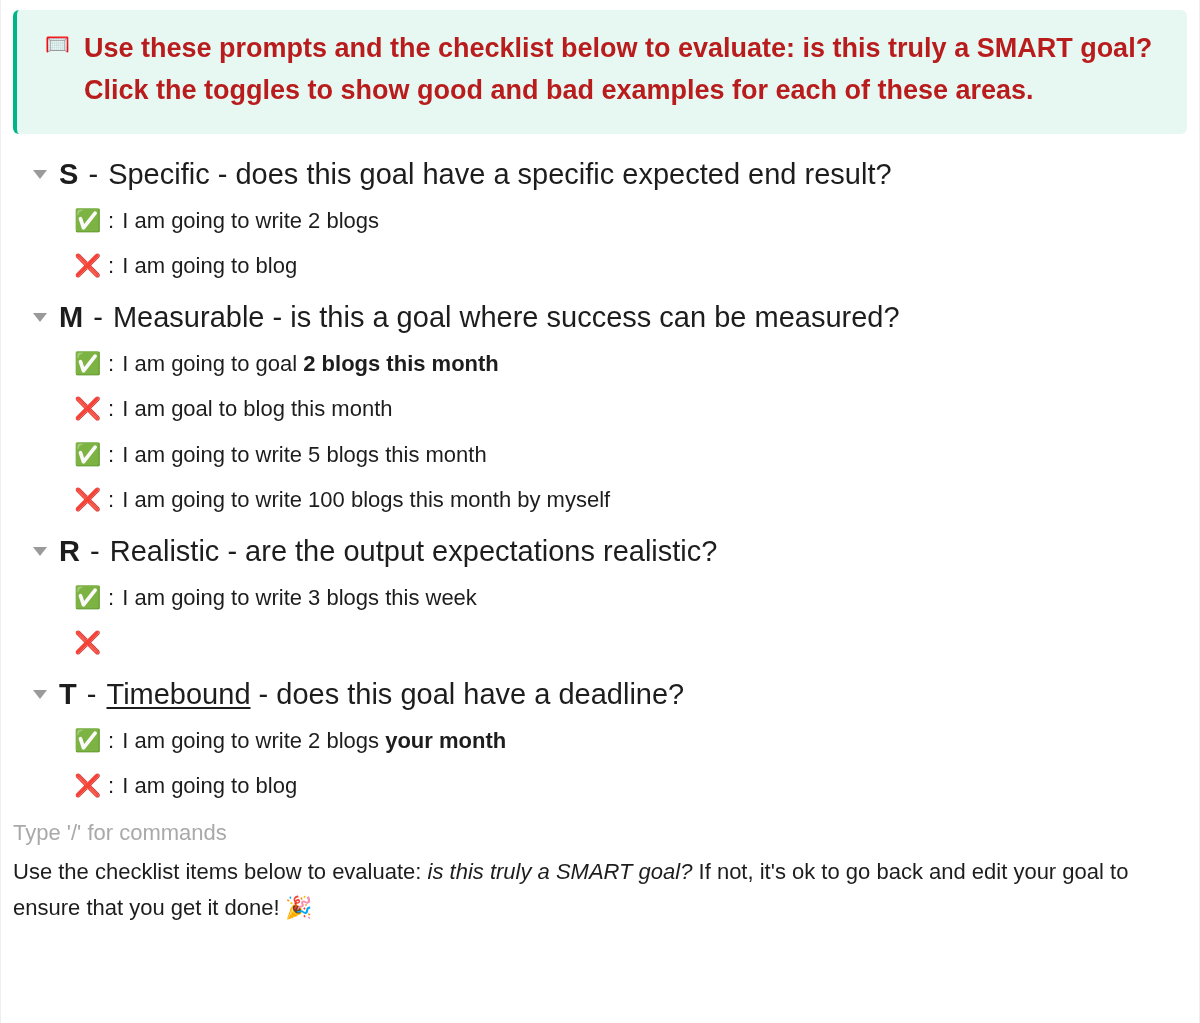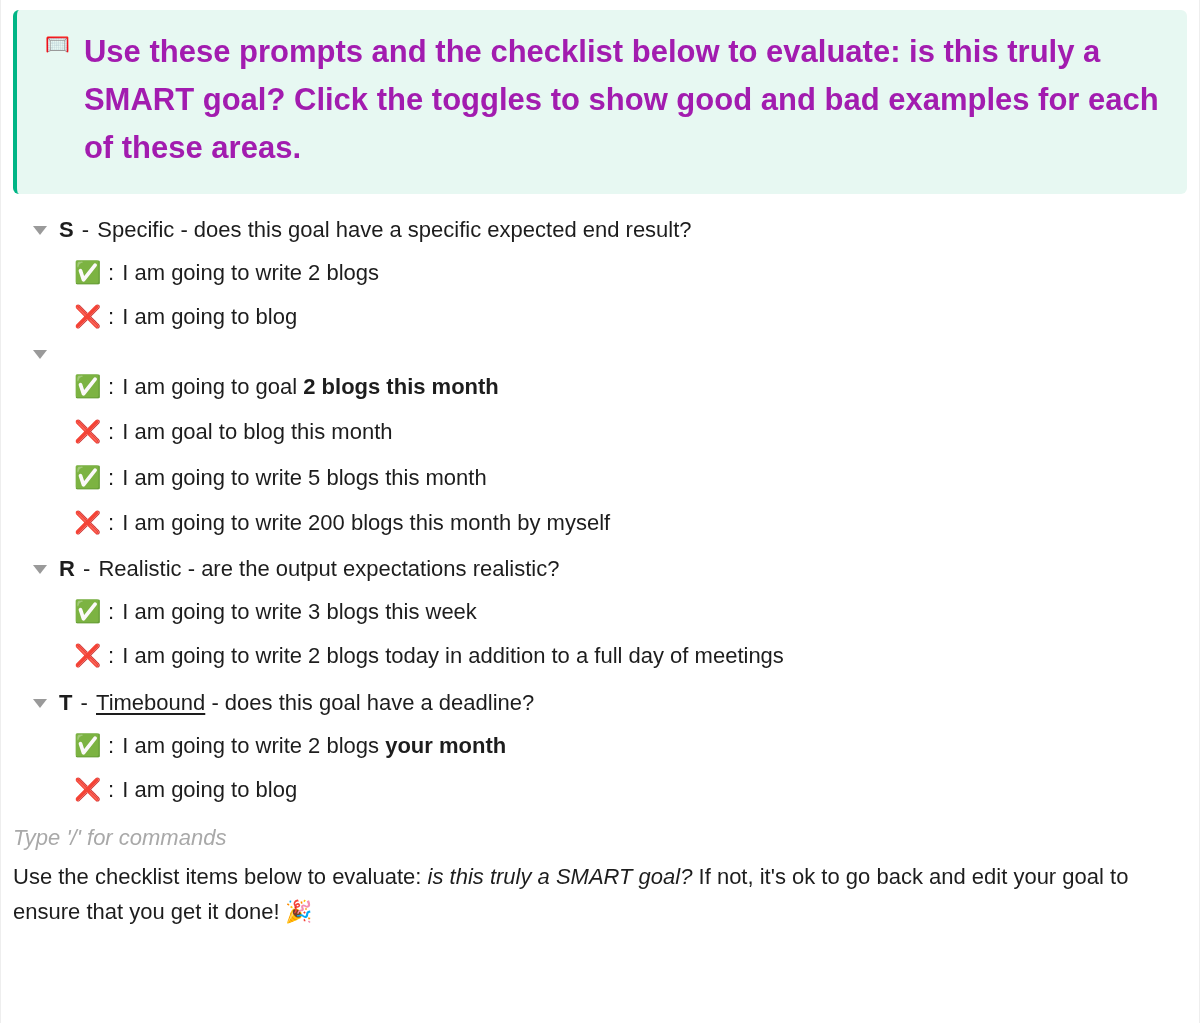--- a/index.html
+++ b/index.html
@@ -22,40 +22,40 @@
     border-radius: 6px;
     padding: 18px 28px 22px 28px;
     margin-bottom: 14px;
   }
   .callout-line {
     display: flex;
     align-items: flex-start;
     gap: 14px;
   }
   .callout-text {
-    font-size: 31px;
+    font-size: 27px;
     font-weight: 700;
     line-height: 1.55;
-    color: #a21caf;
+    color: #b91c1c;
   }
   .callout-icon {
     font-size: 20px;
     margin-top: 4px;
     flex-shrink: 0;
   }
   .smart-block { padding-left: 22px; }
   .smart-row {
     margin-bottom: 2px;
   }
   .toggle-line {
     display: flex;
     align-items: center;
     gap: 12px;
     padding: 8px 0 6px 0;
-    font-size: 22px;
+    font-size: 29px;
     line-height: 1.3;
   }
   .toggle-arrow {
     width: 0; height: 0;
     border-left: 7px solid transparent;
     border-right: 7px solid transparent;
     border-top: 9px solid #9a9a9a;
     flex-shrink: 0;
     margin-left: -2px;
   }
@@ -84,21 +84,20 @@
     text-decoration-color: #e3342f;
     text-decoration-thickness: 2px;
     text-underline-offset: 3px;
     text-decoration: underline;
   }
 
   .editor-placeholder {
     color: #a9a9a9;
     font-size: 22px;
     padding: 10px 0 4px 0;
-    font-style: italic;
   }
   .footer-text {
     font-size: 22px;
     line-height: 1.6;
     padding-top: 4px;
   }
   .footer-text .ital { font-style: italic; margin-top: 40px; }
 </style>
 </head>
 <body>
@@ -125,57 +124,57 @@
           </div>
           <div class="example-line">
             <span class="ex-icon">❌</span>
             <span><span class="ex-colon">: </span><span>I am going to blog</span></span>
           </div>
         </div>
       </div>
       <div class="smart-row">
         <div class="toggle-line">
           <div class="toggle-arrow"></div>
+          <span><span class="letter">M</span><span class="dash-sep"> - </span><span>Measurable - is this a goal where success can be measured?</span></span>
         </div>
         <div class="examples">
           <div class="example-line">
             <span class="ex-icon">✅</span>
             <span><span class="ex-colon">: </span><span>I am going to goal </span><span class="bold-span">2 blogs this month</span></span>
           </div>
           <div class="example-line">
             <span class="ex-icon">❌</span>
             <span><span class="ex-colon">: </span><span>I am goal to blog this month</span></span>
           </div>
         </div>
       </div>
       <div class="smart-row">
         <div class="examples">
           <div class="example-line">
             <span class="ex-icon">✅</span>
             <span><span class="ex-colon">: </span><span>I am going to write 5 blogs this month</span></span>
           </div>
           <div class="example-line">
             <span class="ex-icon">❌</span>
-            <span><span class="ex-colon">: </span><span>I am going to write 200 blogs this month by myself</span></span>
+            <span><span class="ex-colon">: </span><span>I am going to write 100 blogs this month by myself</span></span>
           </div>
         </div>
       </div>
       <div class="smart-row">
         <div class="toggle-line">
           <div class="toggle-arrow"></div>
           <span><span class="letter">R</span><span class="dash-sep"> - </span><span>Realistic - are the output expectations realistic?</span></span>
         </div>
         <div class="examples">
           <div class="example-line">
             <span class="ex-icon">✅</span>
             <span><span class="ex-colon">: </span><span>I am going to write 3 blogs this week</span></span>
           </div>
           <div class="example-line">
             <span class="ex-icon">❌</span>
-            <span><span class="ex-colon">: </span><span>I am going to write 2 blogs today in addition to a full day of meetings</span></span>
           </div>
         </div>
       </div>
       <div class="smart-row">
         <div class="toggle-line">
           <div class="toggle-arrow"></div>
           <span><span class="letter">T</span><span class="dash-sep"> - </span><span class="spellcheck">Timebound</span><span> - does this goal have a deadline?</span></span>
         </div>
         <div class="examples">
           <div class="example-line">

